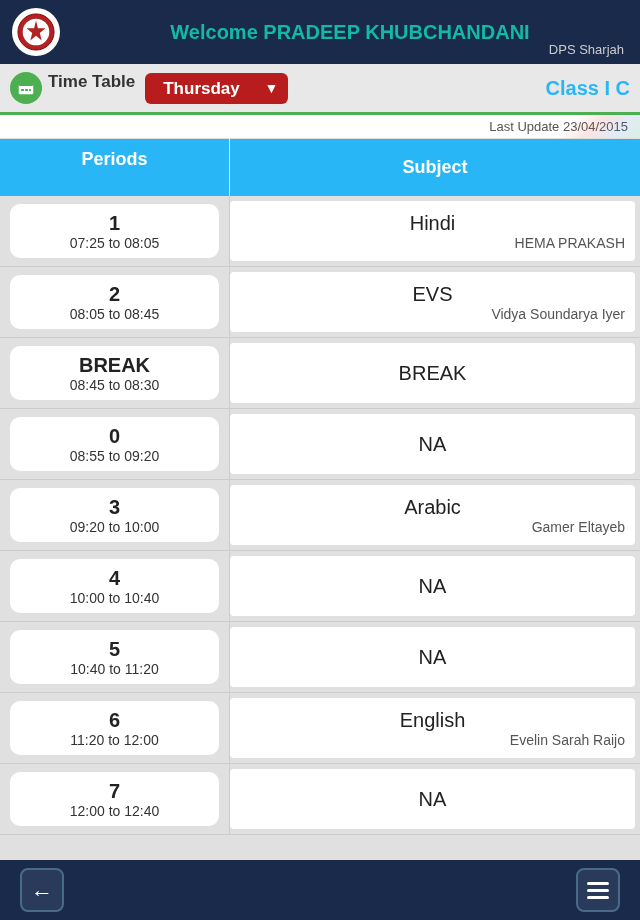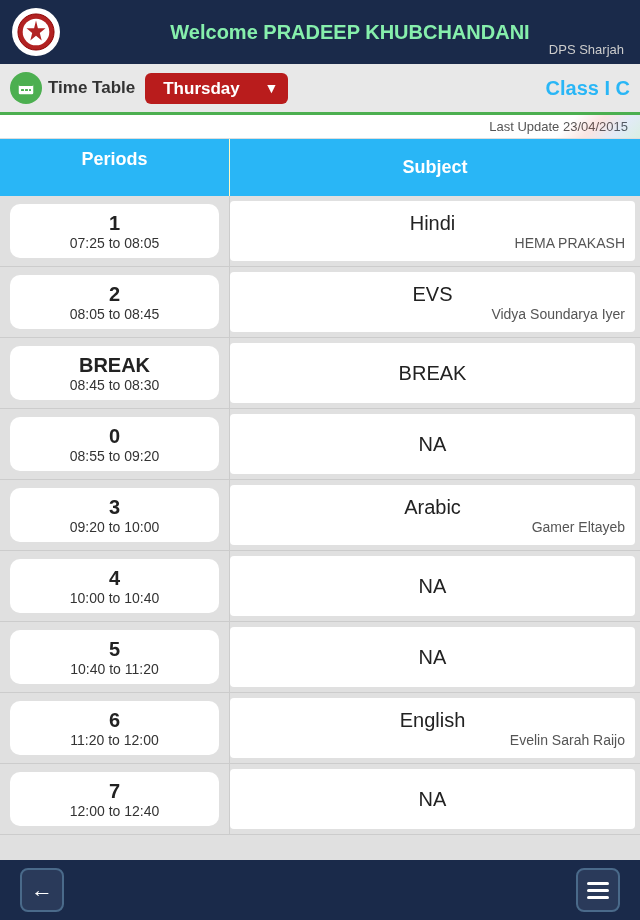--- a/index.html
+++ b/index.html
@@ -31,21 +31,21 @@
       justify-content: center;
       margin-right: 12px;
       flex-shrink: 0;
     }
     .header-logo svg {
       width: 38px;
       height: 38px;
     }
     .header-title {
       flex: 1;
-      color: #86efac;
+      color: #14b8a6;
       font-size: 20px;
       font-weight: bold;
       text-align: center;
     }
     .header-school {
       color: #ccc;
       font-size: 13px;
       text-align: left;
       position: absolute;
       right: 16px;
@@ -56,21 +56,20 @@
     .nav-row {
       background: #e8e8e8;
       display: flex;
       align-items: center;
       padding: 8px 10px;
       gap: 10px;
       border-bottom: 3px solid #4caf50;
     }
     .timetable-tab {
       display: flex;
-      align-items: center;
       gap: 6px;
       background: none;
       border: none;
       cursor: pointer;
     }
     .timetable-icon {
       width: 32px;
       height: 32px;
       background: #4caf50;
       border-radius: 50%;

